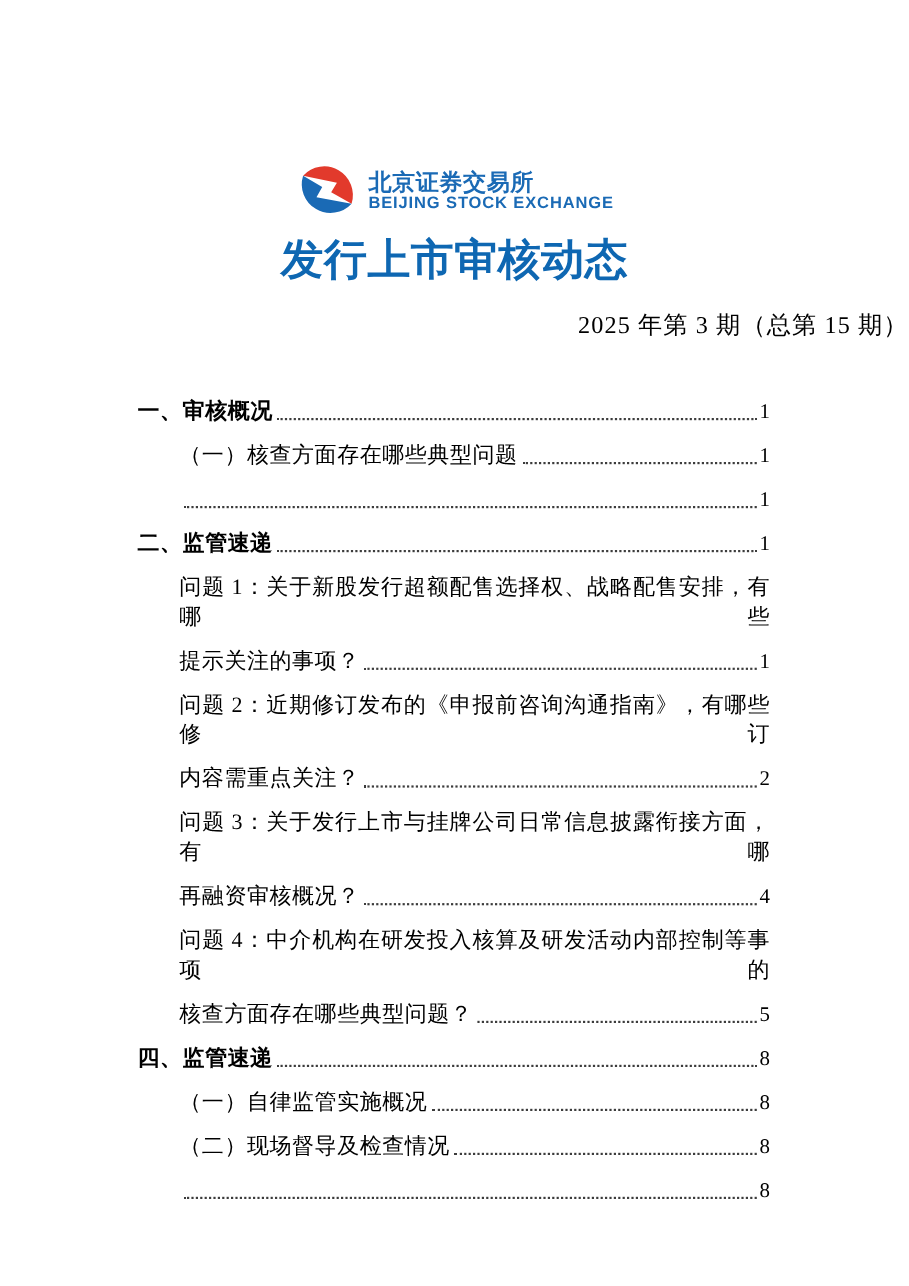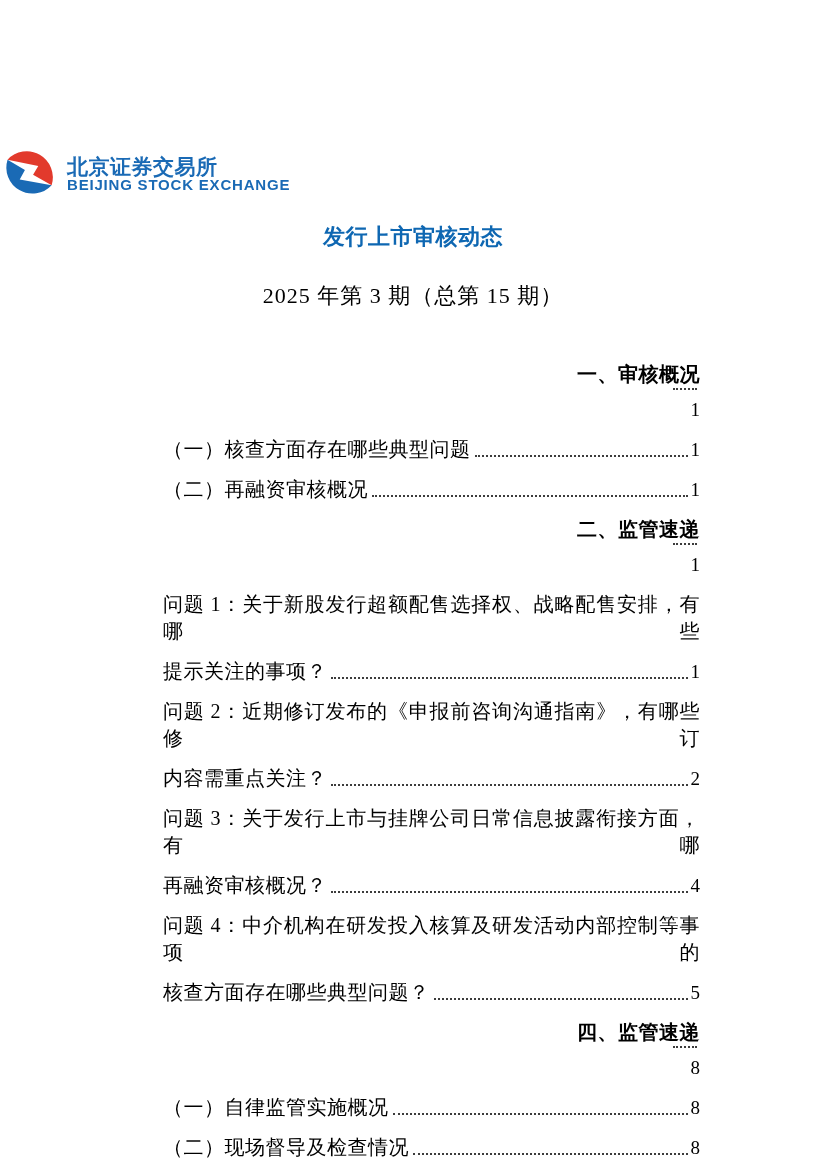--- a/index.html
+++ b/index.html
@@ -8,21 +8,21 @@
     background: #ffffff;
     position: relative;
     overflow: hidden;
     font-family: "Liberation Serif", "DejaVu Serif", serif;
     color: #000;
   }
   
   .logo-row {
     margin-top: 142px;
     display: flex;
-    justify-content: flex-start;
+    justify-content: center;
     align-items: center;
     gap: 9px;
     height: 62px;
   }
   .logo-icon { width: 58px; height: 58px; display: block; }
   .logo-text { display: flex; flex-direction: column; align-items: flex-start; }
   .logo-cn {
     font-family: "Liberation Sans", "DejaVu Sans", sans-serif;
     font-weight: bold;
     font-size: 21px;
@@ -37,44 +37,44 @@
     line-height: 12px;
     color: #1a6ab5;
     letter-spacing: 0.8px;
   }
   
   .doc-title {
     margin: 10px 0 0 0;
     text-align: center;
     font-family: "Liberation Serif", "DejaVu Serif", serif;
     font-weight: bold;
-    font-size: 22px;
+    font-size: 39px;
     line-height: 46px;
     color: #0e67b2;
     letter-spacing: 0.5px;
   }
   .issue-line {
     margin-top: 21px;
-    text-align: center;
+    text-align: right;
     font-size: 22px;
     line-height: 30px;
     color: #000;
     letter-spacing: 1px;
   }
   
   .toc {
     margin: 50px 126px 0 125px; 
   }
   .toc-row {
     display: flex;
     align-items: flex-end;
     margin-bottom: 13px;
     cursor: pointer;
   }
-  .toc-row.section { margin-top: 5px; flex-direction: column; }
+  .toc-row.section { margin-top: 5px; }
   .toc-text {
     white-space: nowrap;
     line-height: 27px;
   }
   .toc-row.section .toc-text {
     font-family: "Liberation Sans", "DejaVu Sans", sans-serif;
     font-weight: bold;
     font-size: 20px;
     letter-spacing: 0.5px;
   }
@@ -125,21 +125,20 @@
     <span class="toc-text">一、审核概况</span>
     <span class="dots"></span>
     <span class="toc-page">1</span>
   </div>
     <div class="toc-row sub">
     <span class="toc-text">（一）核查方面存在哪些典型问题</span>
     <span class="dots"></span>
     <span class="toc-page">1</span>
   </div>
     <div class="toc-row sub">
-    <span class="toc-text">（二）再融资审核概况</span>
     <span class="dots"></span>
     <span class="toc-page">1</span>
   </div>
     <div class="toc-row section">
     <span class="toc-text">二、监管速递</span>
     <span class="dots"></span>
     <span class="toc-page">1</span>
   </div>
     <div class="toc-row sub cont">
     <span class="toc-text">问题 1：关于新股发行超额配售选择权、战略配售安排，有哪些</span>

